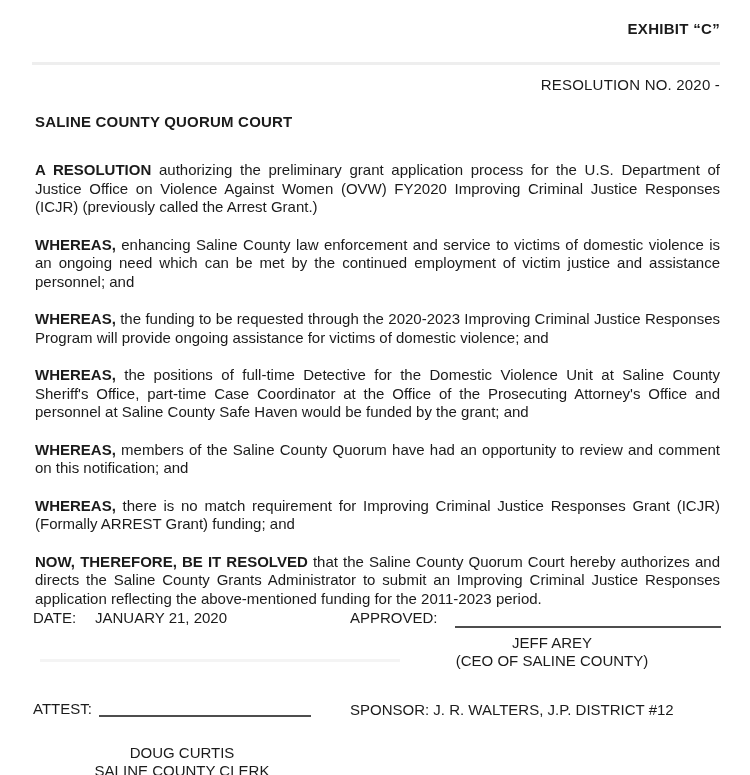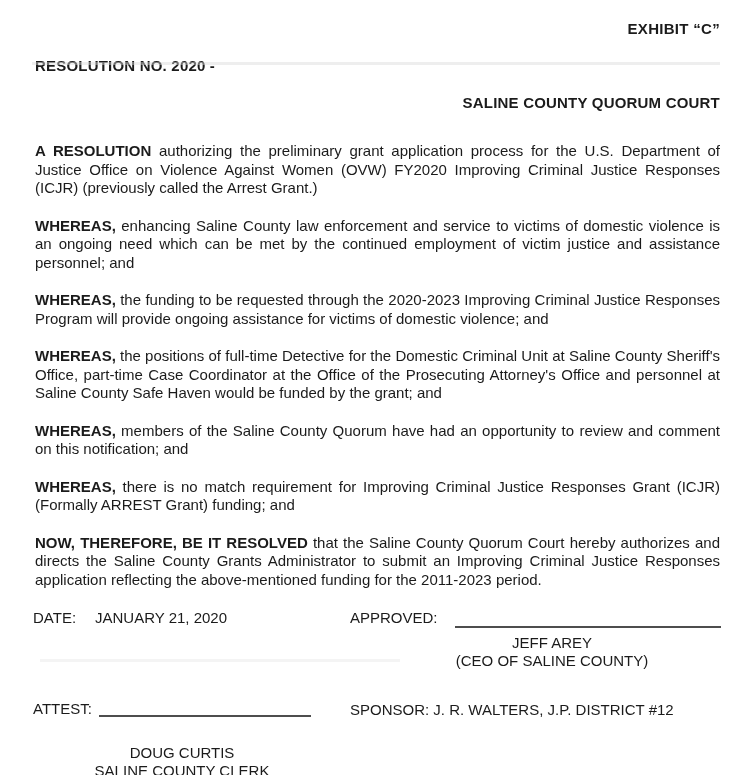--- a/index.html
+++ b/index.html
@@ -19,28 +19,28 @@
     font-size: 15px;
     overflow: hidden;
   }
   .exhibit {
     text-align: right;
     font-weight: bold;
     line-height: 15px;
     letter-spacing: 0.3px;
   }
   .title {
-    text-align: left;
-    font-weight: bold;
+    text-align: right;
+    font-weight: normal;
     line-height: 15px;
-    margin-top: 22px;
+    margin-top: 41px;
     letter-spacing: 0.2px;
   }
   .subtitle {
-    text-align: right;
+    text-align: left;
     font-weight: bold;
     line-height: 15px;
     margin-top: 22px;
     letter-spacing: 0.2px;
   }
   .body-text {
     margin-top: 32px;
   }
   .para {
     margin: 0 0 19px 0;
@@ -95,21 +95,21 @@
 
   <div class="exhibit">EXHIBIT “C”</div>
 
   <div class="title">RESOLUTION NO. 2020 -</div>
   <div class="subtitle">SALINE COUNTY QUORUM COURT</div>
 
   <div class="body-text">
     <p class="para"><span class="lead">A RESOLUTION</span><span> authorizing the preliminary grant application process for the U.S. Department of Justice Office on Violence Against Women (OVW) FY2020 Improving Criminal Justice Responses (ICJR) (previously called the Arrest Grant.)</span></p>
     <p class="para"><span class="lead">WHEREAS,</span><span> enhancing Saline County law enforcement and service to victims of domestic violence is an ongoing need which can be met by the continued employment of victim justice and assistance personnel; and</span></p>
     <p class="para"><span class="lead">WHEREAS,</span><span> the funding to be requested through the 2020-2023 Improving Criminal Justice Responses Program will provide ongoing assistance for victims of domestic violence; and</span></p>
-    <p class="para"><span class="lead">WHEREAS,</span><span> the positions of full-time Detective for the Domestic Criminal Unit at Saline County Sheriff's Office, part-time Case Coordinator at the Office of the Prosecuting Attorney's Office and personnel at Saline County Safe Haven would be funded by the grant; and</span></p>
+    <p class="para"><span class="lead">WHEREAS,</span><span> the positions of full-time Detective for the Domestic Violence Unit at Saline County Sheriff's Office, part-time Case Coordinator at the Office of the Prosecuting Attorney's Office and personnel at Saline County Safe Haven would be funded by the grant; and</span></p>
     <p class="para"><span class="lead">WHEREAS,</span><span> members of the Saline County Quorum have had an opportunity to review and comment on this notification; and</span></p>
     <p class="para"><span class="lead">WHEREAS,</span><span> there is no match requirement for Improving Criminal Justice Responses Grant (ICJR) (Formally ARREST Grant) funding; and</span></p>
     <p class="para"><span class="lead">NOW, THEREFORE, BE IT RESOLVED</span><span> that the Saline County Quorum Court hereby authorizes and directs the Saline County Grants Administrator to submit an Improving Criminal Justice Responses application reflecting the above-mentioned funding for the 2011-2023 period.</span></p>
   </div>
 
   <span class="abs date-label">DATE:</span>
   <span class="abs date-value">JANUARY 21, 2020</span>
 
   <span class="abs approved-label">APPROVED:</span>
   <div class="sig-line approved-line"></div>

